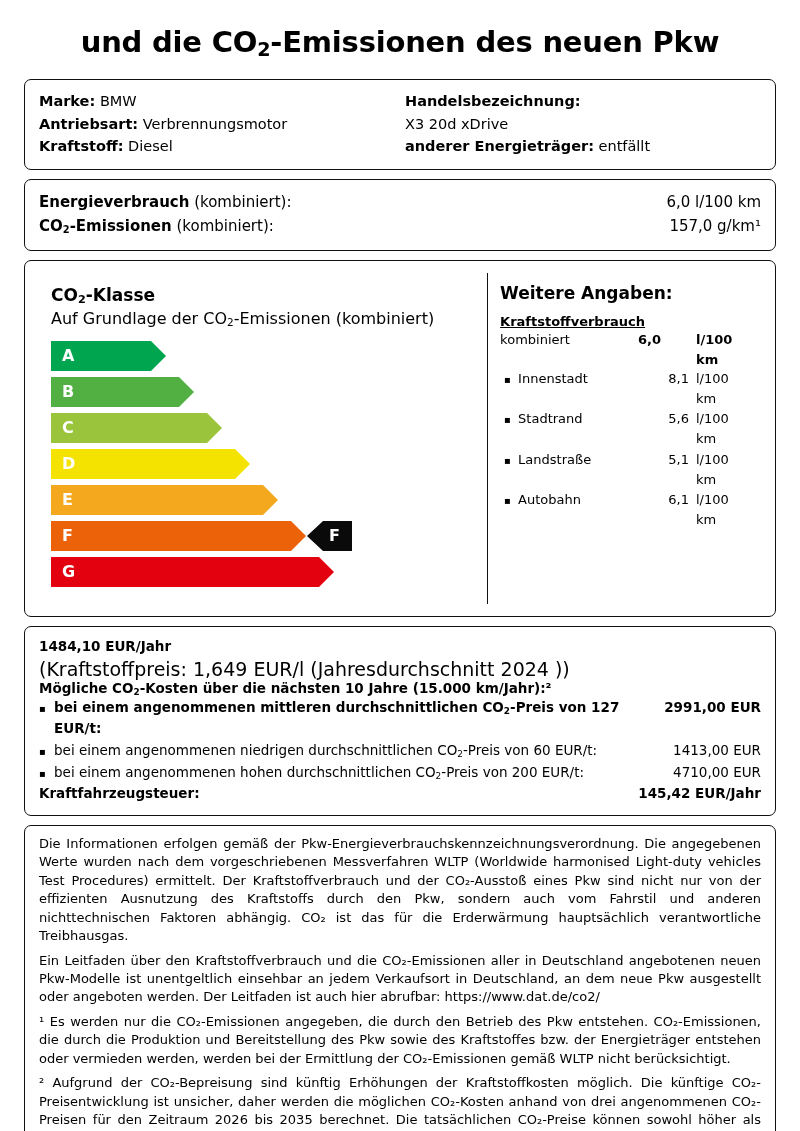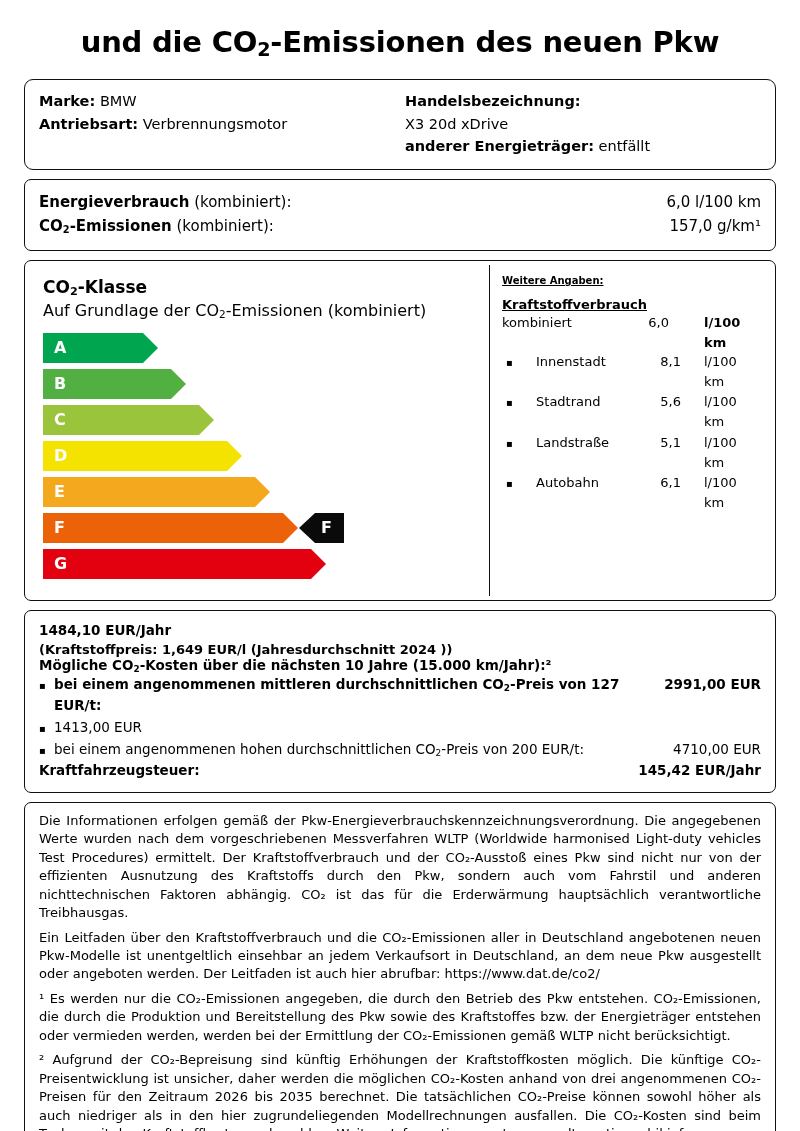--- a/index.html
+++ b/index.html
@@ -26,34 +26,34 @@
   sub { font-size: 0.66em; vertical-align: -0.22em; }
 
   .box {
     border: 1.6px solid #111;
     border-radius: 7px;
     margin-bottom: 9px;
     padding: 9px 12px;
   }
 
   
-  .b1 { display: flex; padding: 10px 14px 12px 14px; border-radius: 9px; }
+  .b1 { display: flex; padding: 10px 14px 12px 14px; }
   .b1 .col { flex: 1; }
   .b1 .col.right { padding-left: 10px; }
   .row-line { font-size: 14.5px; line-height: 1.55; }
   .row-line b { font-weight: bold; }
 
   
   .b2 { padding: 10px 14px 11px 14px; }
   .b2 .line { display: flex; justify-content: space-between; font-size: 15px; line-height: 1.6; }
   .b2 .line .lbl b { font-weight: bold; }
   .b2 .line .val { font-weight: normal; }
 
   
-  .b3 { display: flex; padding: 4px; }
+  .b3 { display: flex; padding: 12px; }
   .b3 .left { flex: 0 0 62%; padding: 10px 14px 12px 14px; }
   .b3 .right { flex: 1; border-left: 1.6px solid #111; padding: 10px 12px 12px 12px; }
   .b3 h2 { font-size: 17px; font-weight: bold; margin: 2px 0 3px 0; }
   .b3 .sub { font-size: 16px; margin-bottom: 12px; }
 
   .bars { margin-top: 4px; }
   .barrow { height: 31px; display: flex; align-items: center; margin-bottom: 5px; position: relative; }
   .bar {
     height: 30px;
     display: flex;
@@ -86,64 +86,65 @@
   }
   .arrow-marker::before {
     content: "";
     position: absolute;
     left: -16px; top: 0;
     border-top: 15px solid transparent;
     border-bottom: 15px solid transparent;
     border-right: 16px solid #0a0a0a;
   }
 
-  .right h3 { font-size: 10px; font-weight: bold; margin: 0 0 10px 0; text-decoration: underline; }
+  .right h3 { font-size: 17px; font-weight: bold; margin: 0 0 10px 0; }
   .right .kv-title { font-size: 13px; font-weight: bold; line-height: 1.35; text-decoration: underline; }
   .kvline { display: flex; font-size: 13px; line-height: 1.5; gap: 28px; }
   .kvline .k { flex: 1; }
-  .kvline .v { width: 40px; text-align: right; font-weight: normal; }
+  .kvline .v { width: 40px; text-align: right; font-weight: bold; }
   .kvline .u { width: 62px; text-align: left; padding-left: 7px; font-weight: bold; }
-  .kvsub { display: flex; font-size: 13px; line-height: 1.55; padding-left: 4px; gap: 16px; }
+  .kvsub { display: flex; font-size: 13px; line-height: 1.55; padding-left: 4px; }
   .kvsub .b { width: 14px; }
   .kvsub .k { flex: 1; }
   .kvsub .v { width: 36px; text-align: right; }
   .kvsub .u { width: 62px; text-align: left; padding-left: 7px; }
   .bullet-sq::before { content: "\25AA"; font-size: 10px; }
 
   
   .b4 { padding: 9px 14px 10px 14px; font-size: 13.5px; }
   .b4 .l { display: flex; justify-content: space-between; line-height: 1.6; }
   .b4 .l .t { }
   .b4 .l .r { font-weight: bold; white-space: nowrap; }
   .b4 .bold { font-weight: bold; }
   .b4 .bul { display: flex; line-height: 1.6; }
   .b4 .bul .dot { width: 15px; }
   .b4 .bul .txt { flex: 1; }
   .b4 .bul .amt { white-space: nowrap; font-weight: normal; text-align: right; }
   .b4 .bul.strong .txt, .b4 .bul.strong .amt { font-weight: bold; }
-  .b4 .price-line { font-size: 13px; font-weight: bold; }
+  .b4 .price-line { font-size: 19px; }
 
   
   .b5 { padding: 9px 14px 10px 14px; font-size: 13px; line-height: 1.42; text-align: justify; }
   .b5 p { margin: 0 0 6px 0; }
   .b5 p:last-child { margin-bottom: 0; }
 </style>
 </head>
 <body>
 
 <div class="page">
 
   <h1 class="title">
     <span class="l2"><span>und die CO</span><sub>2</sub><span>-Emissionen des neuen Pkw</span></span>
   </h1>
 
   <div class="box b1">
     <div class="col">
       <div class="row-line"><b>Marke:</b> <span>BMW</span></div>
       <div class="row-line"><b>Antriebsart:</b> <span>Verbrennungsmotor</span></div>
+      <div class="row-line"><b>Kraftstoff:</b> <span>Diesel</span></div>
     </div>
     <div class="col right">
       <div class="row-line"><b>Handelsbezeichnung:</b></div>
       <div class="row-line"><span>X3 20d xDrive</span></div>
       <div class="row-line"><b>anderer Energieträger:</b> <span>entfällt</span></div>
     </div>
   </div>
 
   <div class="box b2">
     <div class="line">
@@ -229,20 +230,21 @@
     <div class="price-line">(Kraftstoffpreis:      1,649   EUR/l (Jahresdurchschnitt 2024 ))</div>
     <div class="bold"><span>Mögliche CO</span><sub>2</sub><span>-Kosten über die nächsten 10 Jahre (15.000 km/Jahr):²</span></div>
     <div id="cost-rows">
         <div class="bul strong">
           <div class="dot bullet-sq"></div>
           <div class="txt"><span>bei einem angenommenen mittleren durchschnittlichen CO</span><sub>2</sub><span>-Preis von  127  EUR/t:</span></div>
           <div class="amt">2991,00 EUR</div>
         </div>
         <div class="bul">
           <div class="dot bullet-sq"></div>
+          <div class="txt"><span>bei einem angenommenen niedrigen durchschnittlichen CO</span><sub>2</sub><span>-Preis von    60  EUR/t:</span></div>
           <div class="amt">1413,00 EUR</div>
         </div>
         <div class="bul">
           <div class="dot bullet-sq"></div>
           <div class="txt"><span>bei einem angenommenen hohen durchschnittlichen CO</span><sub>2</sub><span>-Preis von  200  EUR/t:</span></div>
           <div class="amt">4710,00 EUR</div>
         </div>
       </div>
     <div class="l">
       <div class="t bold">Kraftfahrzeugsteuer:</div>

